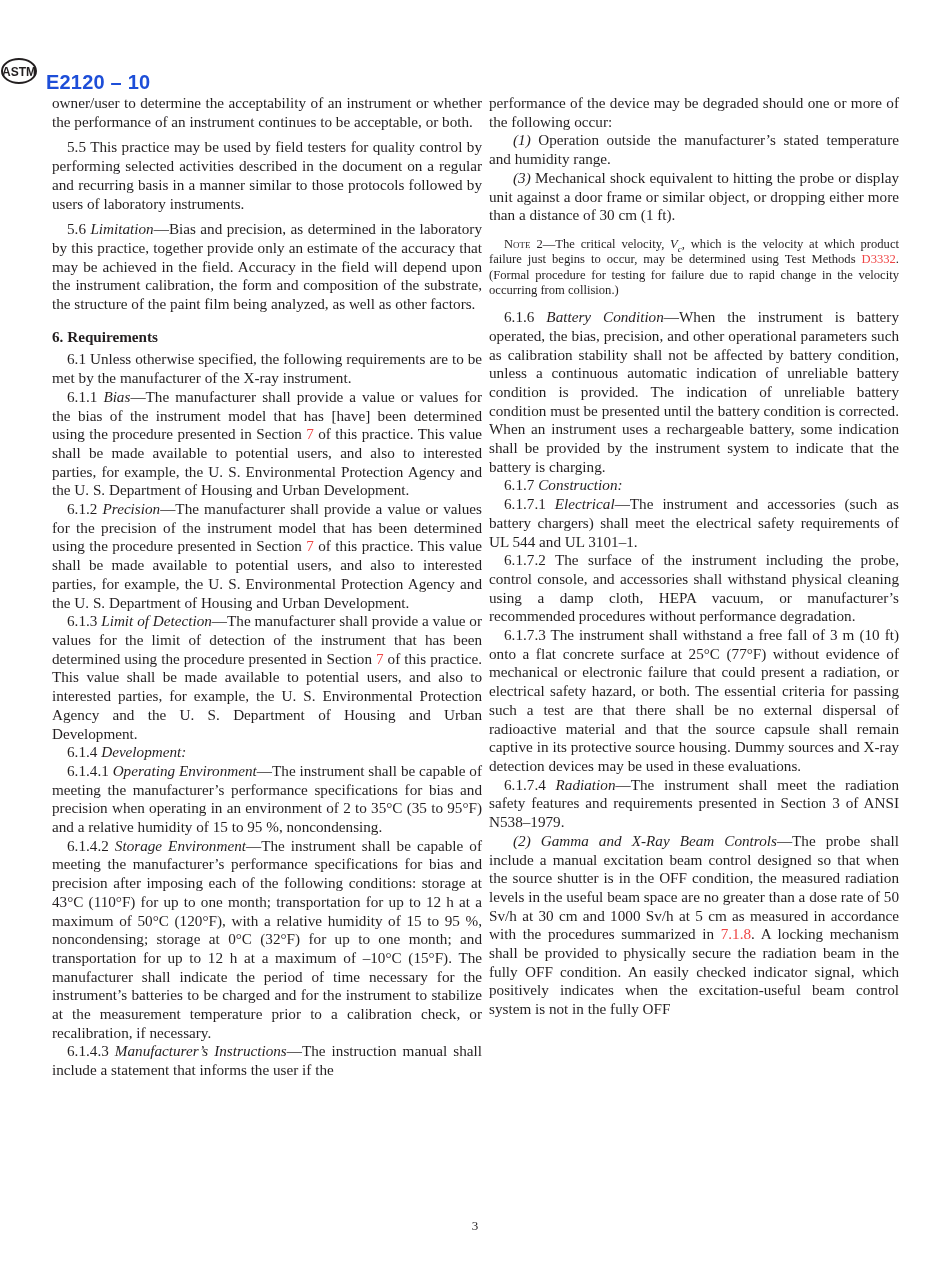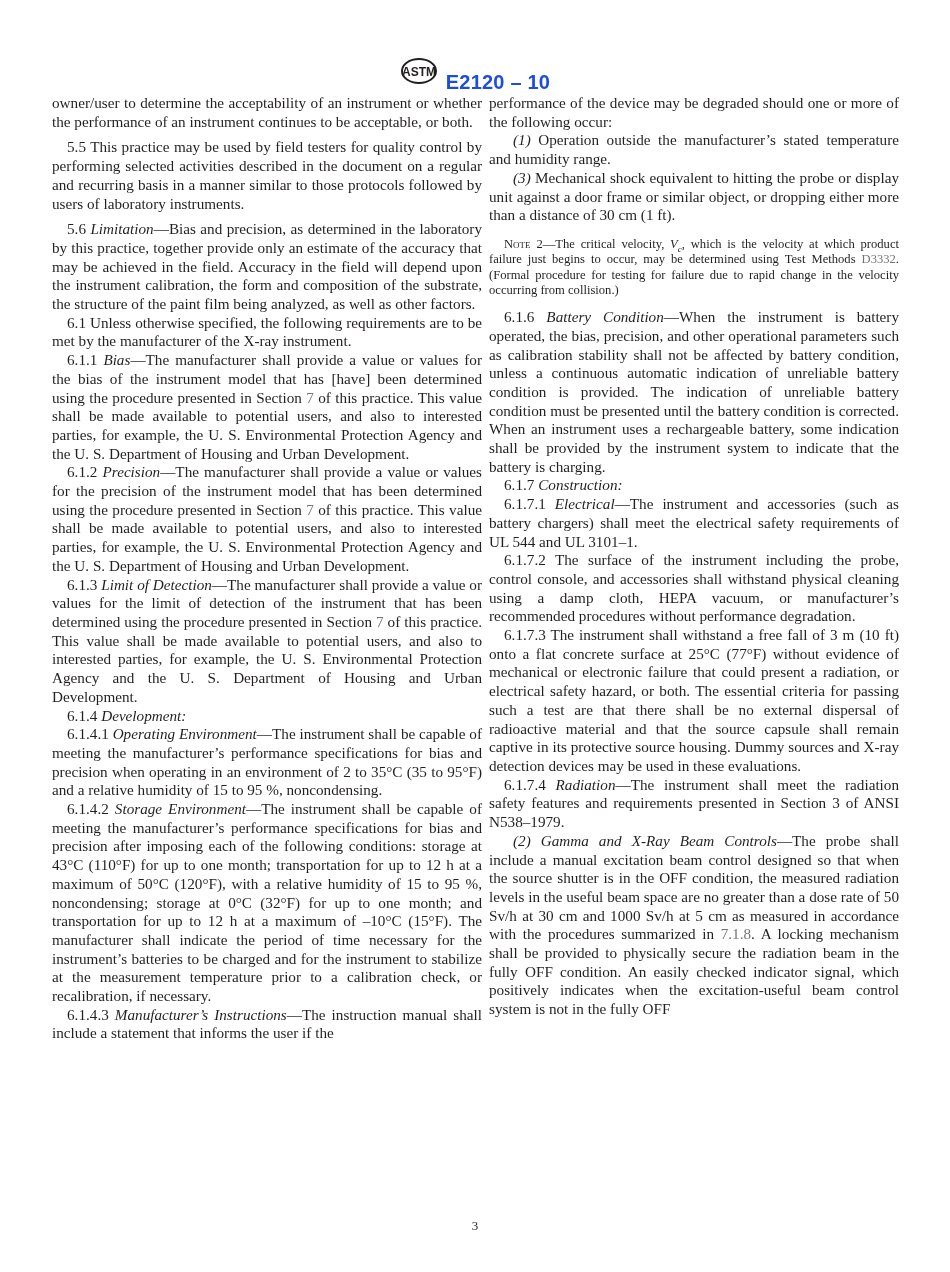--- a/index.html
+++ b/index.html
@@ -1,53 +1,54 @@
 <!DOCTYPE html>
 <html><head>
 <meta charset="utf-8">
 <style>
   html, body { margin: 0; padding: 0; background: #ffffff; }
   body { width: 950px; height: 1272px; position: relative; overflow: hidden;
          font-family: "Liberation Serif", "DejaVu Serif", serif; color: #231f20; }
   .header { position: absolute; top: 54px; left: 0; width: 950px; height: 34px;
-            display: flex; justify-content: center; align-items: center; }
+            display: flex; align-items: center; }
   .logo { width: 38px; height: 28px; margin-right: 8px; }
   .doc-id { font-family: "Liberation Sans", "DejaVu Sans", sans-serif; font-weight: bold;
             font-size: 20px; letter-spacing: 0.2px; color: #1d4ed8; margin-top: 23px; }
   .col { position: absolute; top: 94px; width: 430px; font-size: 15.2px; line-height: 18.7px;
          text-align: justify; hyphens: none; }
   .col-left { left: 52px; }
   .col-right { left: 489px; width: 410px; }
   p { margin: 0; }
   .ind { text-indent: 15px; }
   .ind2 { text-indent: 24px; }
   .gap { margin-top: 7px; }
   .heading { font-weight: bold; font-size: 15.2px; margin-top: 14px; margin-bottom: 4px; }
   em { font-style: italic; }
-  .link { color: #737373; text-decoration: none; cursor: pointer; }
+  .link { color: #ef4444; text-decoration: none; cursor: pointer; }
   .note { font-size: 12.6px; line-height: 15.3px; text-indent: 15px; margin-top: 12px; margin-bottom: 10px; }
   .sc { font-variant: small-caps; }
   .page-num { position: absolute; top: 1218px; left: 0; width: 950px; text-align: center; font-size: 13px; }
   sub, sup { font-size: 9px; line-height: 0; }
 </style>
 </head>
 <body>
 
 <div class="header">
   <svg class="logo" viewBox="0 0 38 28">
     <ellipse cx="19" cy="14" rx="17" ry="12" fill="none" stroke="#231f20" stroke-width="2"></ellipse>
     <text x="19" y="19" text-anchor="middle" font-family="Liberation Sans, sans-serif" font-weight="bold" font-size="12" fill="#231f20">ASTM</text>
   </svg>
   <span class="doc-id">E2120 – 10</span>
 </div>
 
 <div class="col col-left">
   <p>owner/user to determine the acceptability of an instrument or whether the performance of an instrument continues to be acceptable, or both.</p>
   <p class="ind gap">5.5 This practice may be used by field testers for quality control by performing selected activities described in the document on a regular and recurring basis in a manner similar to those protocols followed by users of laboratory instruments.</p>
   <p class="ind gap"><span>5.6</span> <em>Limitation</em><span>—Bias and precision, as determined in the laboratory by this practice, together provide only an estimate of the accuracy that may be achieved in the field. Accuracy in the field will depend upon the instrument calibration, the form and composition of the substrate, the structure of the paint film being analyzed, as well as other factors.</span></p>
+  <p class="heading">6.  Requirements</p>
   <p class="ind">6.1 Unless otherwise specified, the following requirements are to be met by the manufacturer of the X-ray instrument.</p>
   <p class="ind"><span>6.1.1</span> <em>Bias</em><span>—The manufacturer shall provide a value or values for the bias of the instrument model that has [have] been determined using the procedure presented in Section </span><a class="link">7</a><span> of this practice. This value shall be made available to potential users, and also to interested parties, for example, the U. S. Environmental Protection Agency and the U. S. Department of Housing and Urban Development.</span></p>
   <p class="ind"><span>6.1.2</span> <em>Precision</em><span>—The manufacturer shall provide a value or values for the precision of the instrument model that has been determined using the procedure presented in Section </span><a class="link">7</a><span> of this practice. This value shall be made available to potential users, and also to interested parties, for example, the U. S. Environmental Protection Agency and the U. S. Department of Housing and Urban Development.</span></p>
   <p class="ind"><span>6.1.3</span> <em>Limit of Detection</em><span>—The manufacturer shall provide a value or values for the limit of detection of the instrument that has been determined using the procedure presented in Section </span><a class="link">7</a><span> of this practice. This value shall be made available to potential users, and also to interested parties, for example, the U. S. Environmental Protection Agency and the U. S. Department of Housing and Urban Development.</span></p>
   <p class="ind"><span>6.1.4</span> <em>Development:</em></p>
   <p class="ind"><span>6.1.4.1</span> <em>Operating Environment</em><span>—The instrument shall be capable of meeting the manufacturer’s performance specifications for bias and precision when operating in an environment of 2 to 35°C (35 to 95°F) and a relative humidity of 15 to 95 %, noncondensing.</span></p>
   <p class="ind"><span>6.1.4.2</span> <em>Storage Environment</em><span>—The instrument shall be capable of meeting the manufacturer’s performance specifications for bias and precision after imposing each of the following conditions: storage at 43°C (110°F) for up to one month; transportation for up to 12 h at a maximum of 50°C (120°F), with a relative humidity of 15 to 95 %, noncondensing; storage at 0°C (32°F) for up to one month; and transportation for up to 12 h at a maximum of –10°C (15°F). The manufacturer shall indicate the period of time necessary for the instrument’s batteries to be charged and for the instrument to stabilize at the measurement temperature prior to a calibration check, or recalibration, if necessary.</span></p>
   <p class="ind"><span>6.1.4.3</span> <em>Manufacturer’s Instructions</em><span>—The instruction manual shall include a statement that informs the user if the</span></p>
 </div>
 

